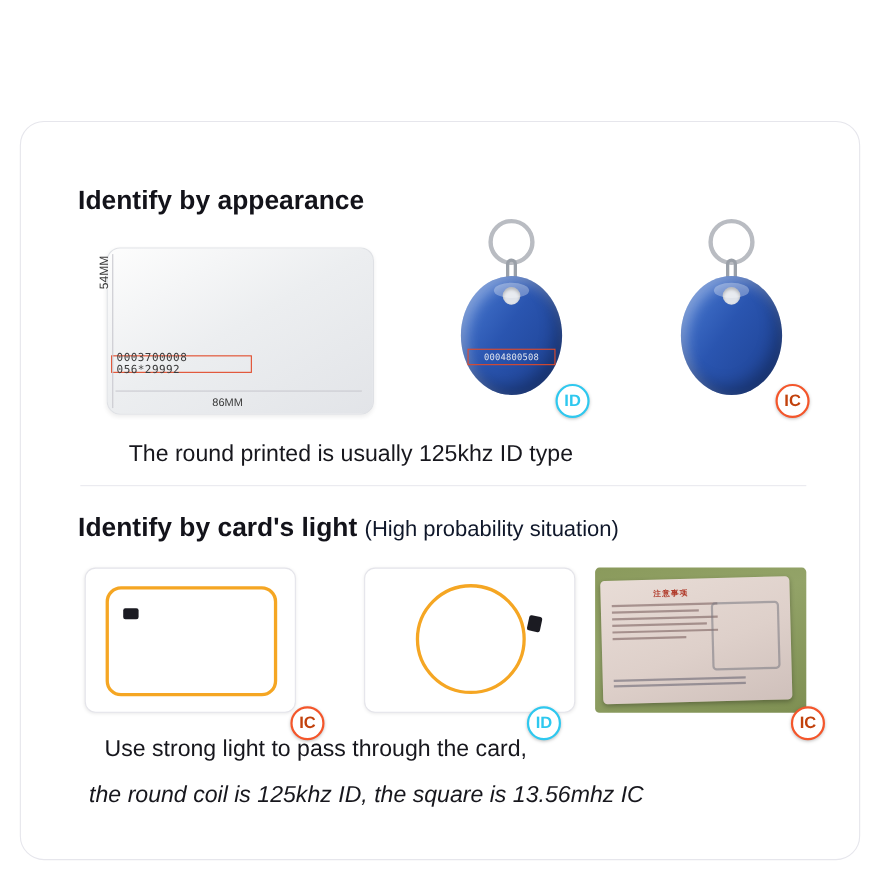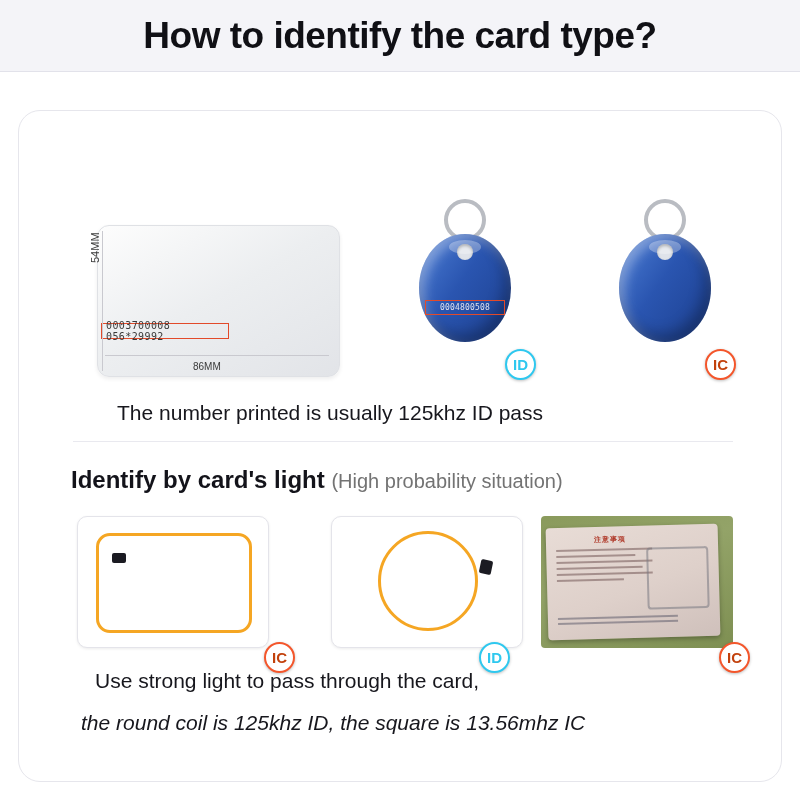--- a/index.html
+++ b/index.html
@@ -72,21 +72,21 @@
   
   .sec-title {
     position: absolute;
     font-size: 24px;
     font-weight: bold;
     color: #13131a;
   }
   .sec-title .sub {
     font-size: 20px;
     font-weight: normal;
-    color: #737373;
+    color: #0f172a;
   }
   #sec1-title { left: 52px; top: 58px; }
   #sec2-title { left: 52px; top: 355px; }
 
   
   .whitecard {
     position: absolute;
     left: 78px; top: 114px;
     width: 243px; height: 152px;
     border-radius: 12px;
@@ -148,21 +148,21 @@
   .fob-link {
     position: absolute;
     left: 50%; top: 36px;
     transform: translateX(-50%);
     width: 10px; height: 22px;
     border: 3px solid #9aa0a8;
     border-radius: 5px;
   }
   .fob-body {
     position: absolute;
-    left: 0; top: 35px;
+    left: 0; top: 52px;
     width: 92px; height: 108px;
     border-radius: 46px / 54px;
     background: linear-gradient(125deg,#4d7fd6 0%, #2a55b0 45%, #1c3f8f 100%);
     box-shadow: inset -6px -8px 14px rgba(0,0,0,.28), inset 5px 6px 12px rgba(255,255,255,.35);
   }
   .fob-body:after {
     content: "";
     position: absolute;
     left: 30px; top: 6px;
     width: 32px; height: 14px;
@@ -331,27 +331,27 @@
 
   
   #caption2 { left: 76px; top: 558px; }
   #caption3 { left: 62px; top: 600px; font-style: italic; }
 </style>
 </head>
 <body>
 
 <div class="page">
 
-  <div class="header">
-    <div class="header-title">How to identify the card type?</div>
-  </div>
 
   <div class="card">
 
 
+    <div class="sec-title" id="sec1-title">
+      <span>Identify by appearance</span>
+    </div>
 
     <div class="whitecard"></div>
     <div class="printed-num">0003700008  056*29992</div>
     <div class="dim-v-line"></div>
     <div class="dim-v">54MM</div>
     <div class="dim-h-line"></div>
     <div class="dim-h">86MM</div>
 
     <div class="fob" id="fob-id">
       <div class="fob-ring"></div>
@@ -366,21 +366,21 @@
       <div class="fob-ring"></div>
       <div class="fob-link"></div>
       <div class="fob-body">
         <div class="fob-hole"></div>
       </div>
     </div>
 
     <div class="badge id" id="badge-fob-id">ID</div>
     <div class="badge ic" id="badge-fob-ic">IC</div>
 
-    <div class="caption" id="caption1">The number printed is usually 125khz ID pass</div>
+    <div class="caption" id="caption1">The round printed is usually 125khz ID type</div>
 
     <div class="divider"></div>
 
     <div class="sec-title" id="sec2-title">
       <span>Identify by card's light</span>
       <span class="sub">(High probability situation)</span>
     </div>
 
     <div class="coilcard" id="coil-square">
       <div class="sq-coil"></div>

